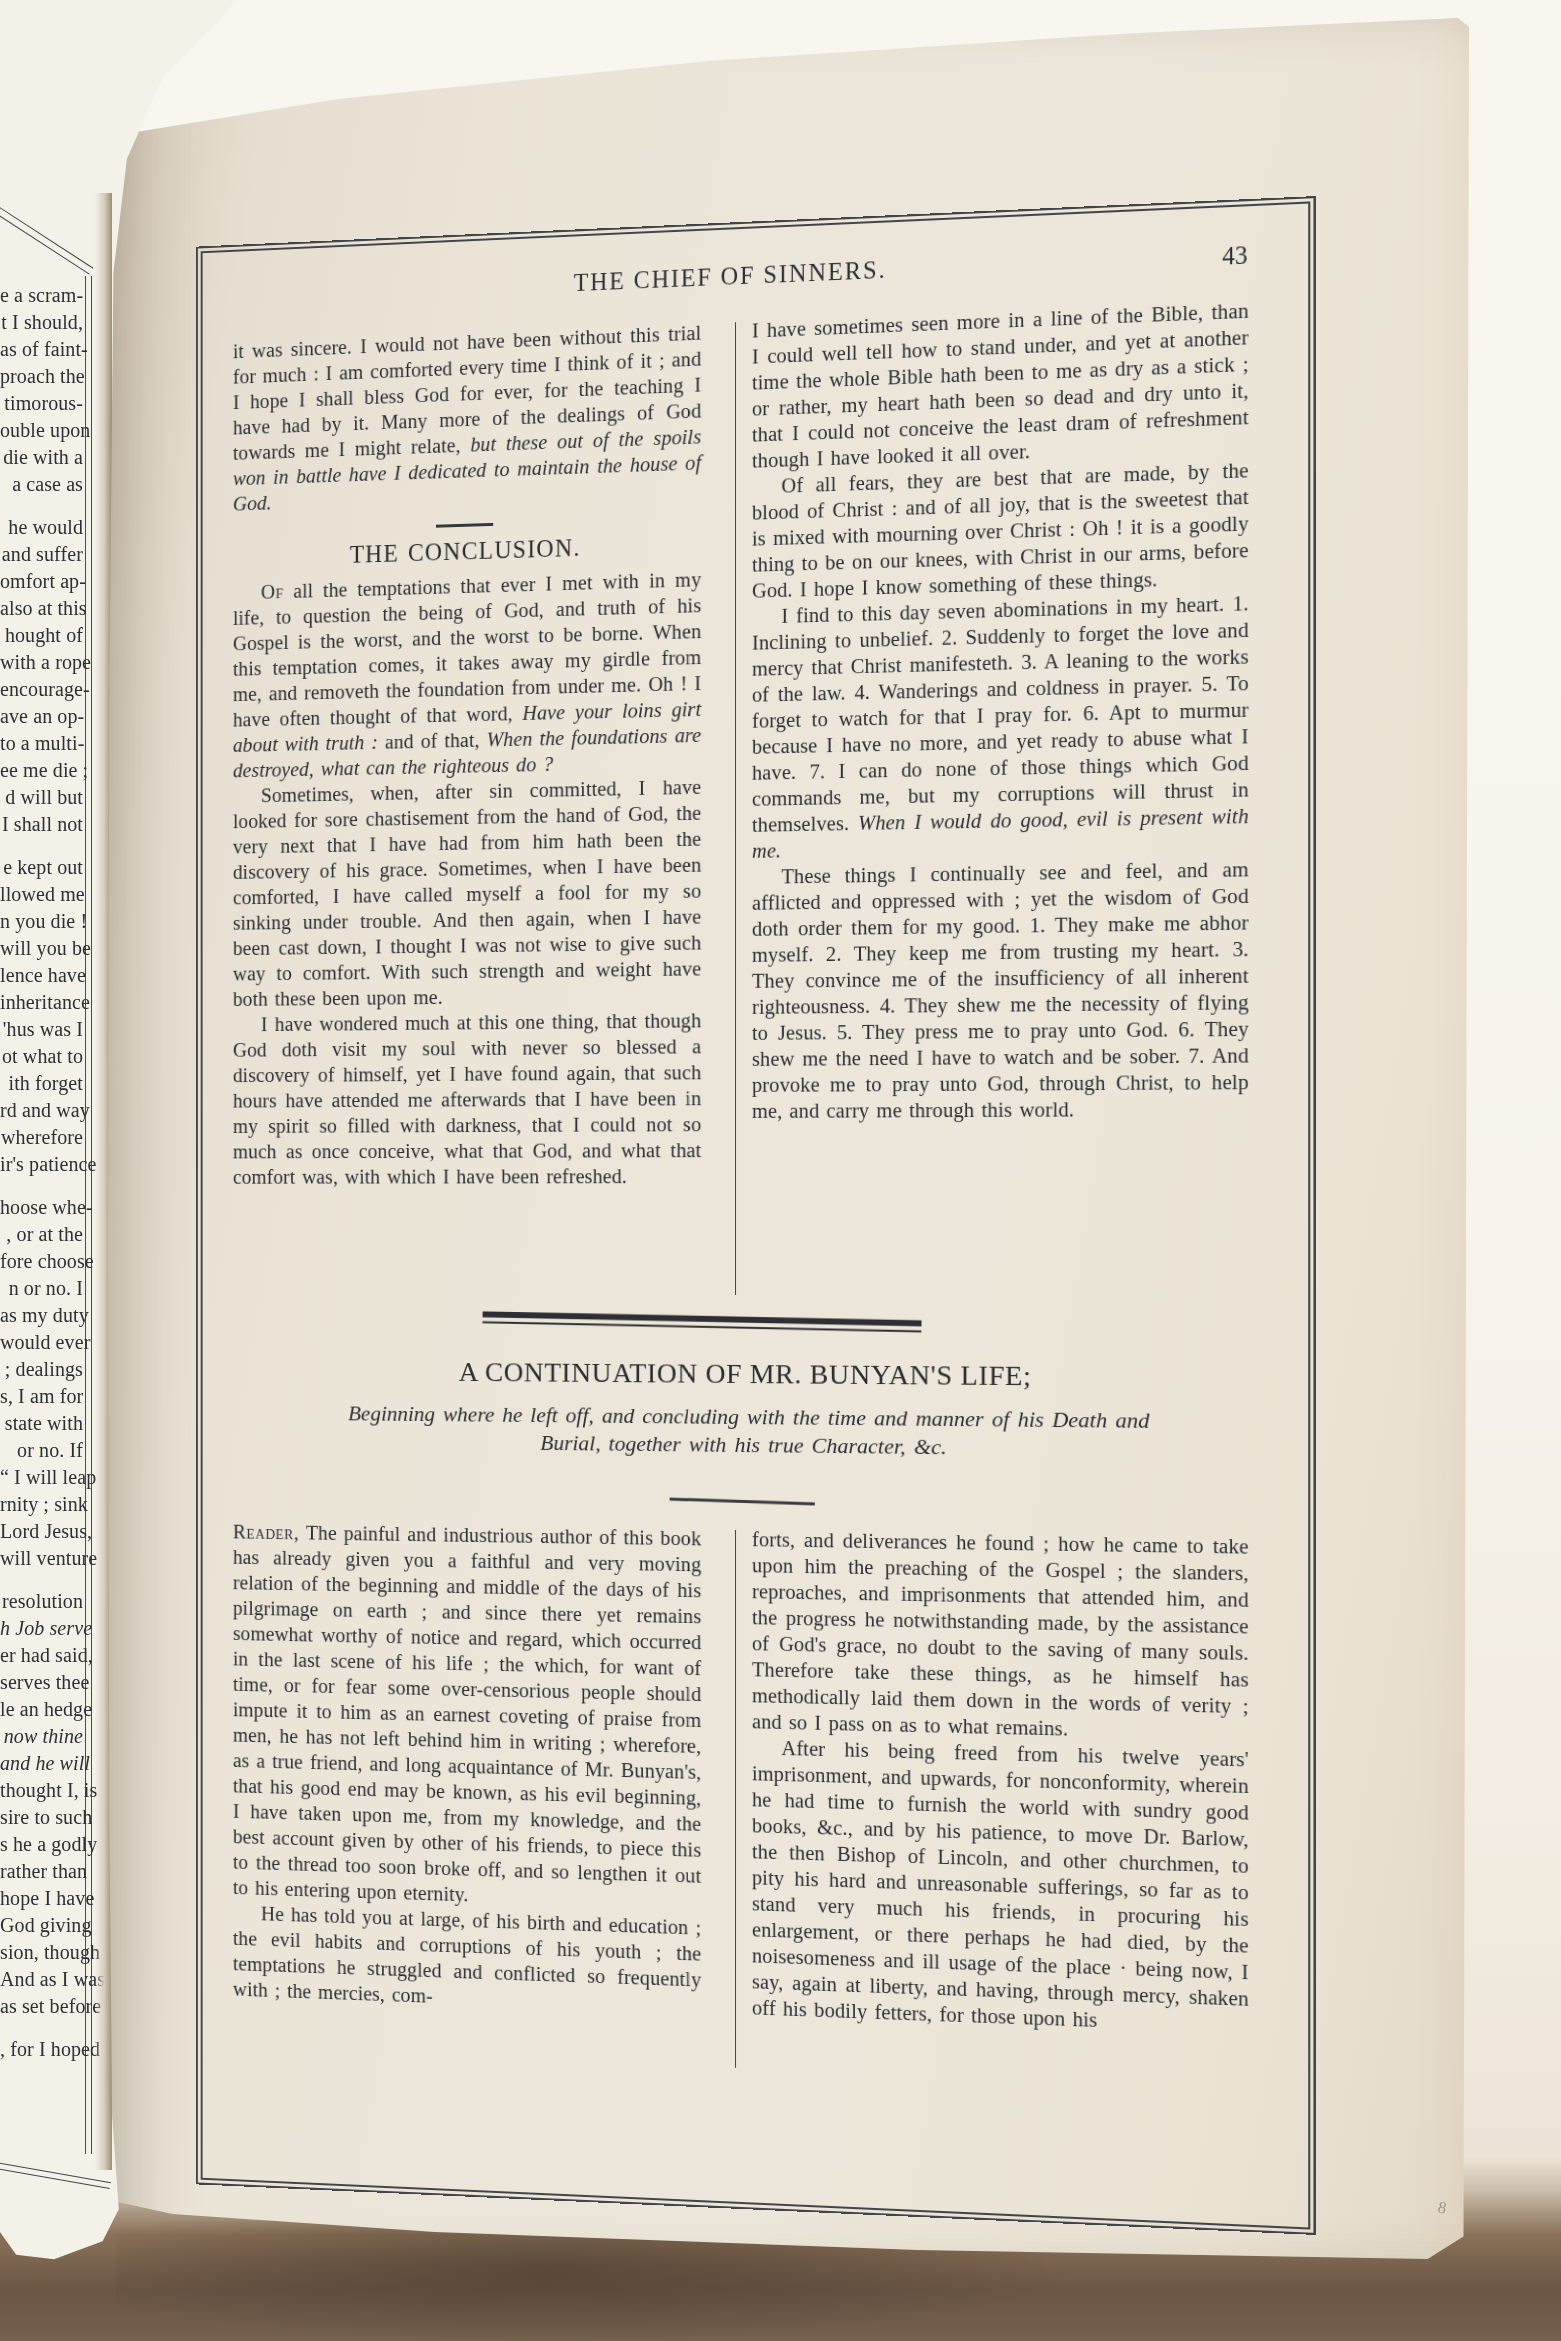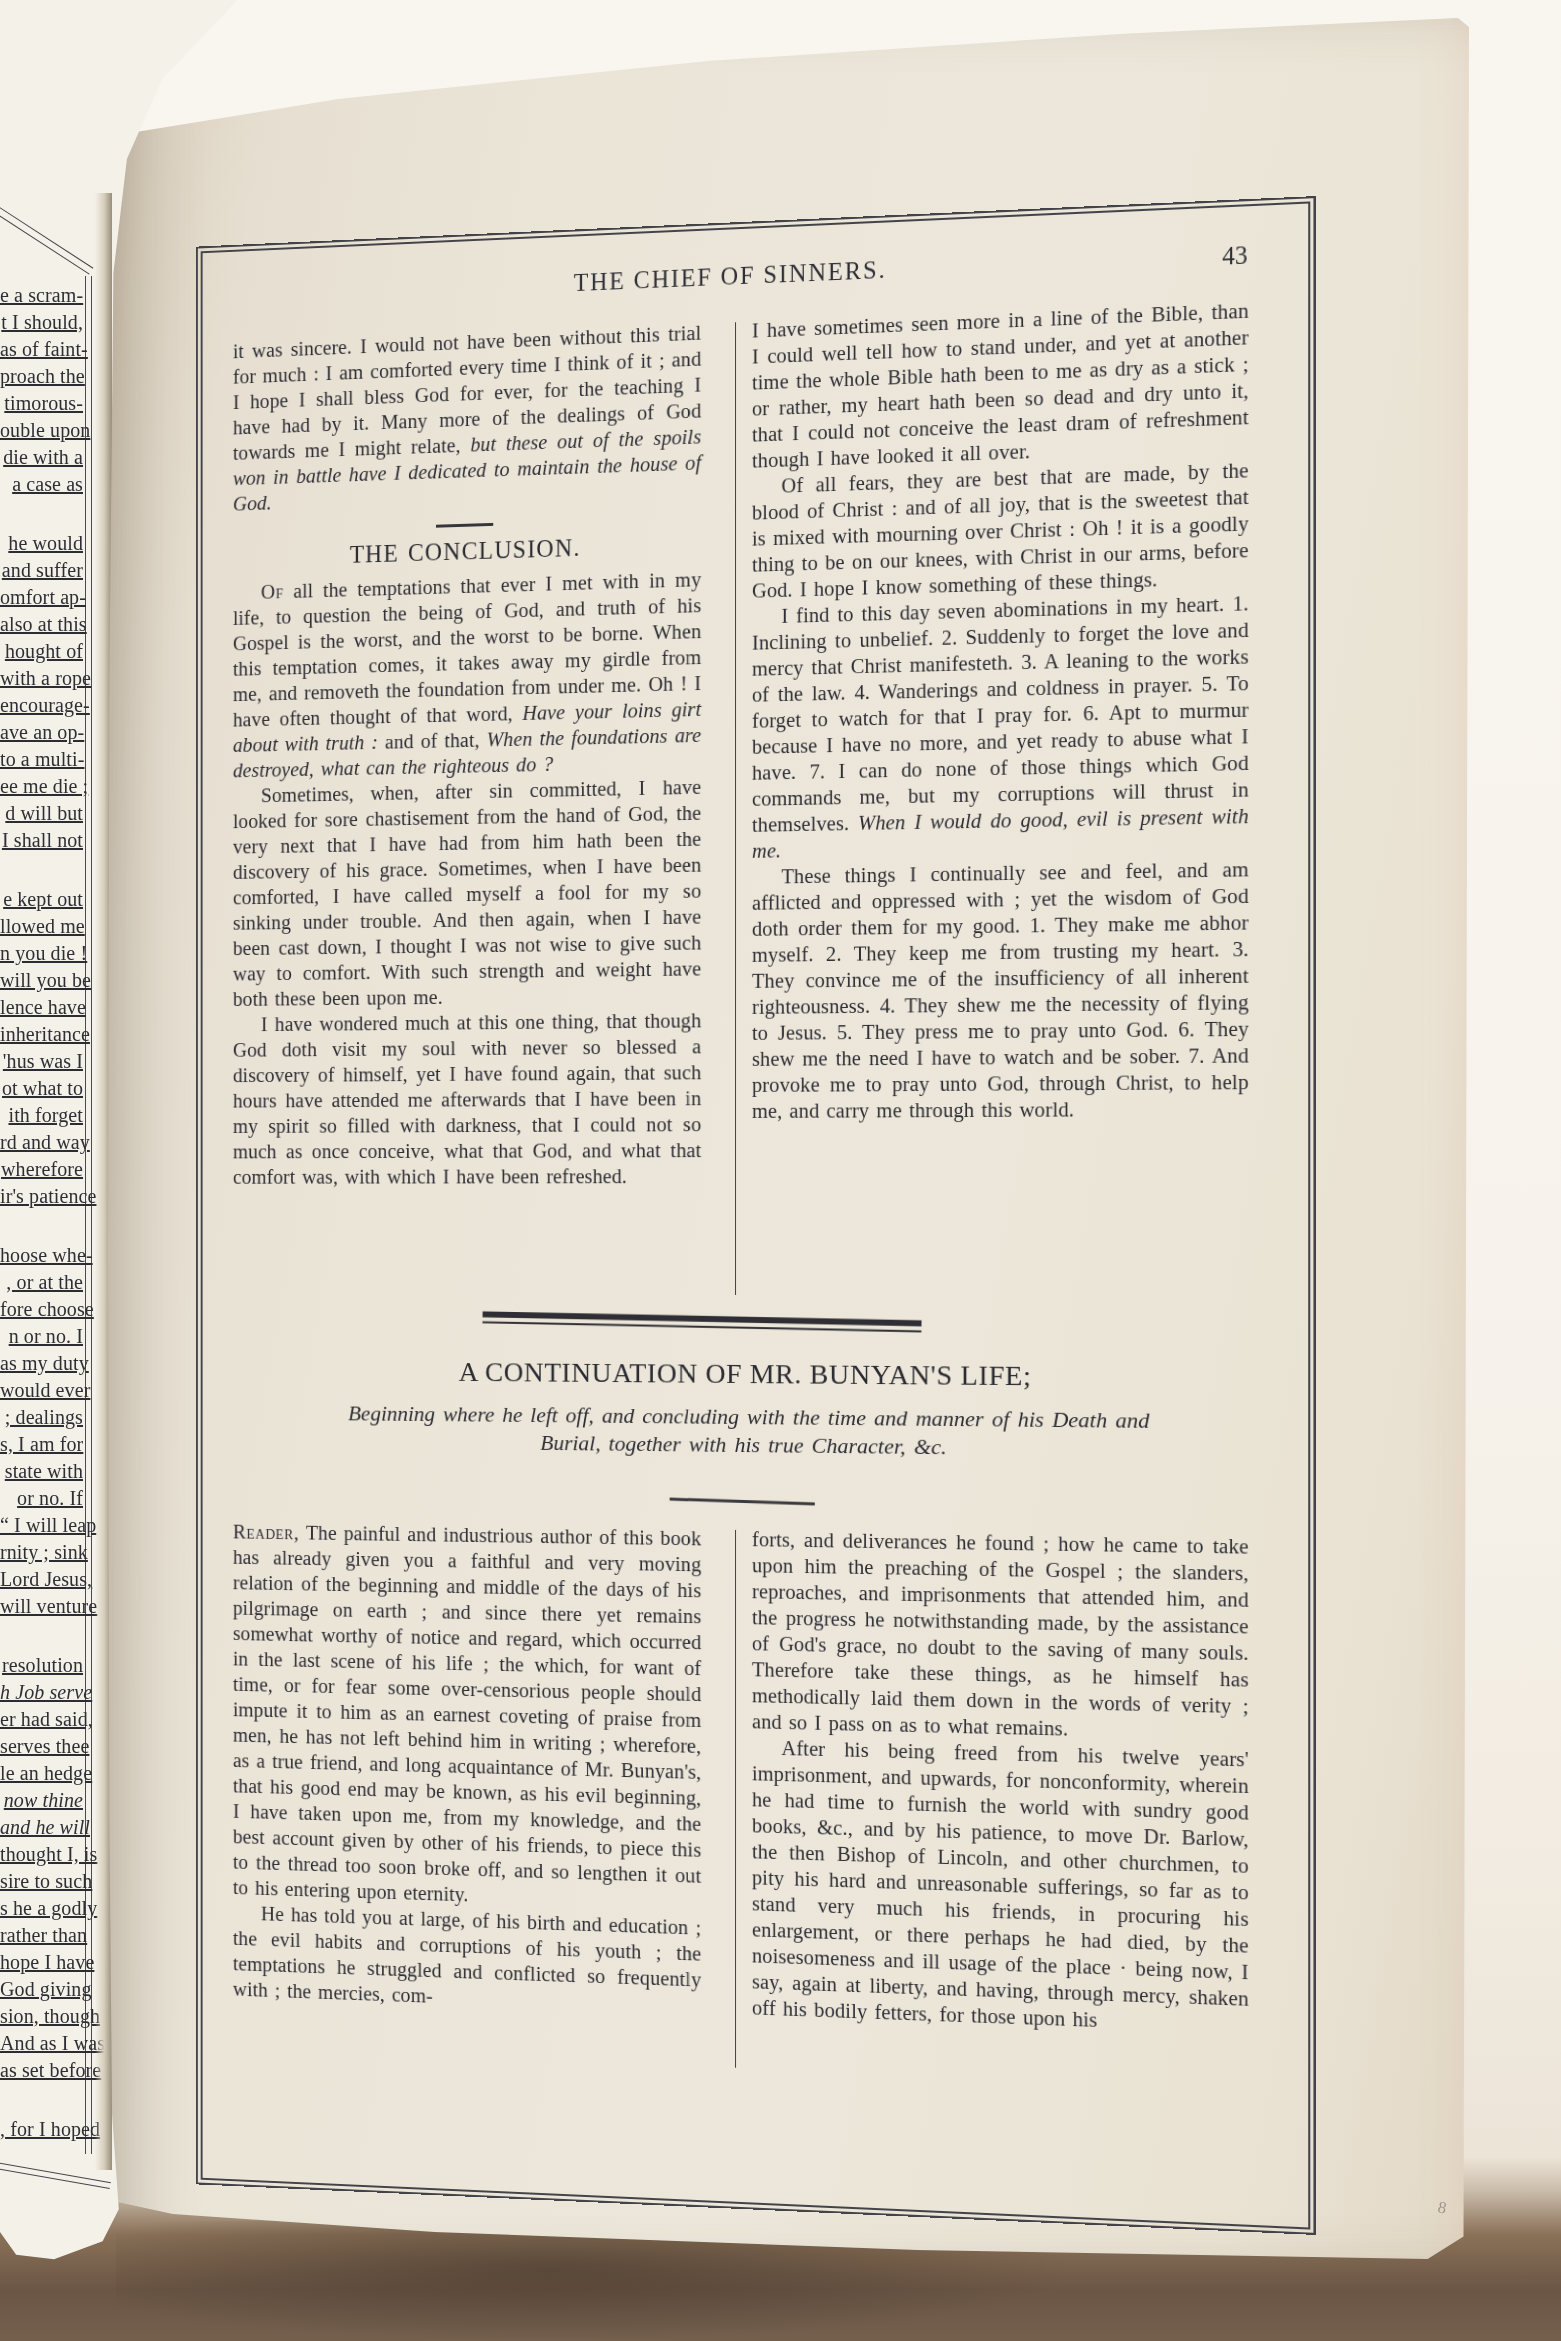--- a/index.html
+++ b/index.html
@@ -55,23 +55,23 @@
   .lp-edge{position:absolute;left:95px;top:193px;width:16.7px;height:1977px;
          background:linear-gradient(90deg,rgba(0,0,0,0) 0%,#d6ccba 55%,#978d7c 100%);}
   .lp-frame-top{position:absolute;left:-6.4px;top:204px;width:116px;height:5.8px;
          border-top:1.9px solid #44444a;border-bottom:1.3px solid #44444a;
          transform:rotate(33deg);transform-origin:left center;}
   .lp-frame-side{position:absolute;left:85px;top:276px;width:5.1px;height:1878px;
          border-left:1.3px solid #4a4a50;border-right:1.3px solid #4a4a50;}
   .lp-frame-bottom{position:absolute;left:-3.9px;top:2162px;width:116px;height:5.1px;
          border-top:1.9px solid #44444a;border-bottom:1.3px solid #44444a;
          transform:rotate(10deg);transform-origin:left center;}
-  .lp-fragments{position:absolute;left:0;top:282px;width:83px;text-decoration:underline;}
+  .lp-fragments{position:absolute;left:0;top:282px;width:83px;}
   .frag{height:27px;line-height:27px;font-size:20px;color:#2e2e35;text-align:right;white-space:nowrap;letter-spacing:0.1px;}
-  .frag.gap{margin-top:32px;}
+  .frag.gap{margin-top:16px;}
 </style>
 </head>
 <body>
 
 <div class="photo">
   <div class="table-shadow"></div>
   <div class="table-shadow-core"></div>
 
   <div class="right-page">
     <div class="frame">

